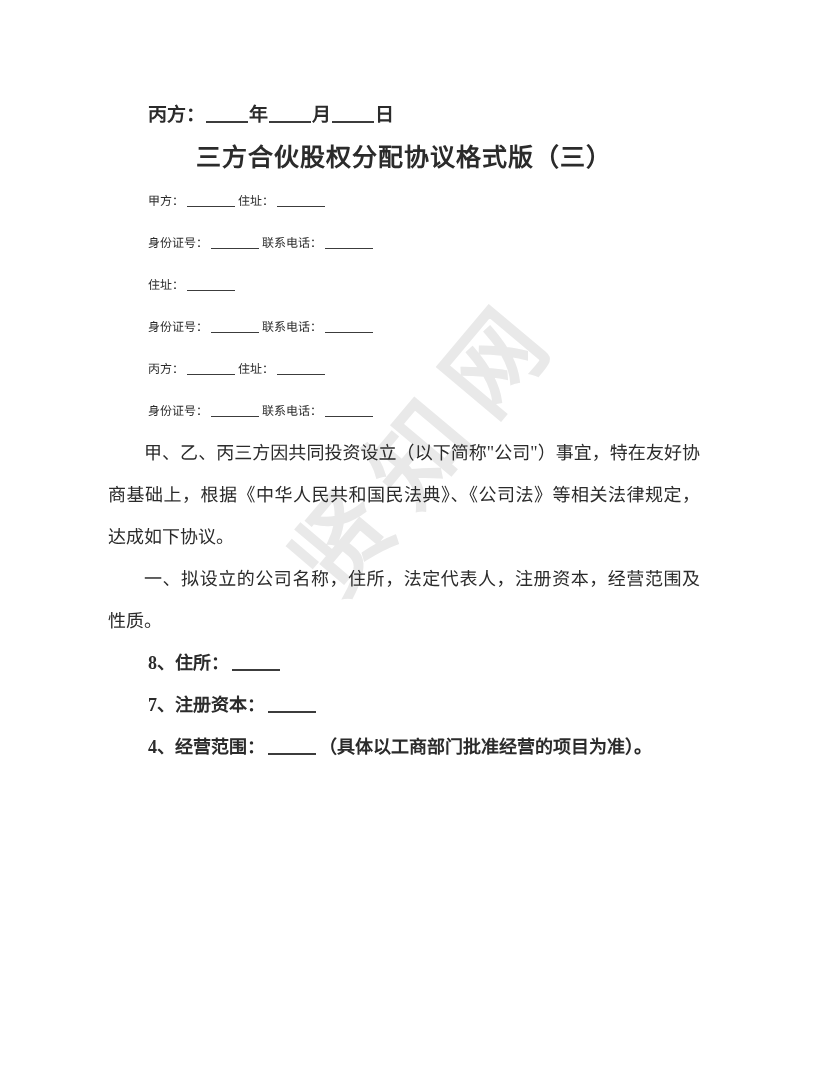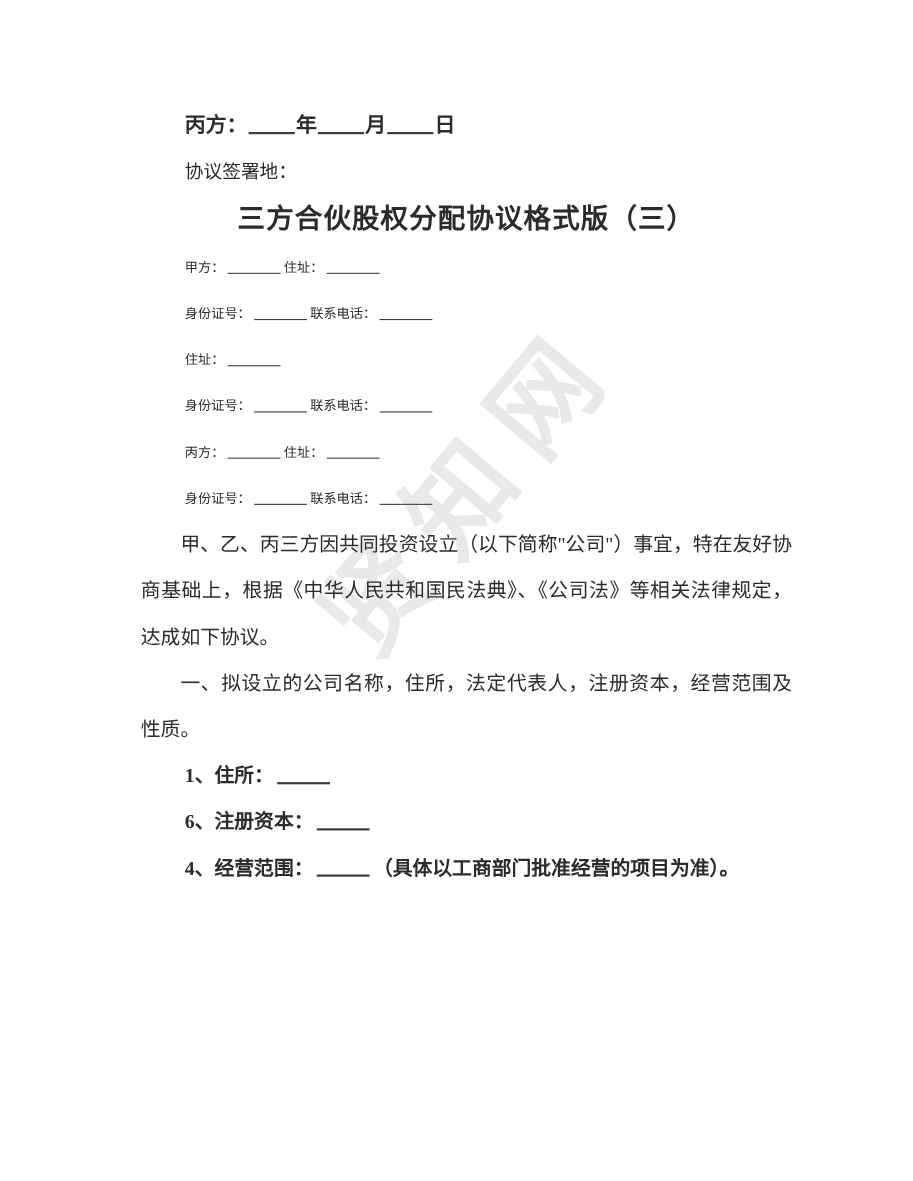--- a/index.html
+++ b/index.html
@@ -28,21 +28,21 @@
     font-weight: 700;
     font-size: 96px;
     letter-spacing: 22px;
     color: var(--watermark);
     white-space: nowrap;
     z-index: 0;
     user-select: none;
   }
   .content {
     position: absolute;
-    left: 128px;
+    left: 108px;
     top: 94px;
     width: 592px;
     z-index: 1;
     font-size: 18px;
     line-height: 42px;
   }
   .line { display: block; }
   .bold { font-weight: 700; }
   .date-line { font-size: 19px; padding-left: 40px; }
   .sign-place { font-size: 17px; padding-left: 40px; }
@@ -89,21 +89,20 @@
 <div class="page">
 
   <div class="watermark">贤知网</div>
 
   <div class="content">
 
     <p class="line bold date-line">
       <span>丙方：</span><span class="blank blank-sm blank-bold"></span><span>年</span><span class="blank blank-sm blank-bold"></span><span>月</span><span class="blank blank-sm blank-bold"></span><span>日</span>
     </p>
 
-    <p class="line sign-place">协议签署地：</p>
 
     <h1 class="doc-title">三方合伙股权分配协议格式版（三）</h1>
 
     <div class="party-row">
       <span class="cell"><span>甲方：</span><span class="blank"></span></span>
       <span class="cell"><span>住址：</span><span class="blank"></span></span>
     </div>
 
     <div class="party-row">
       <span class="cell"><span>身份证号：</span><span class="blank"></span></span>
@@ -128,26 +127,26 @@
       <span class="cell"><span>身份证号：</span><span class="blank"></span></span>
       <span class="cell"><span>联系电话：</span><span class="blank"></span></span>
     </div>
 
     <p class="para">甲、乙、丙三方因共同投资设立（以下简称"公司"）事宜，特在友好协商基础上，根据《中华人民共和国民法典》、《公司法》等相关法律规定，达成如下协议。</p>
 
     <p class="para">一、拟设立的公司名称，住所，法定代表人，注册资本，经营范围及性质。</p>
 
 
     <p class="line list-item">
-      <span>1、住所：</span><span class="blank blank-bold"></span><span></span>
+      <span>8、住所：</span><span class="blank blank-bold"></span><span></span>
     </p>
 
 
     <p class="line list-item">
-      <span>6、注册资本：</span><span class="blank blank-bold"></span><span></span>
+      <span>7、注册资本：</span><span class="blank blank-bold"></span><span></span>
     </p>
 
     <p class="line list-item">
       <span>4、经营范围：</span><span class="blank blank-bold"></span><span>（具体以工商部门批准经营的项目为准）。</span>
     </p>
 
   </div>
 </div>
 
 </body></html>

